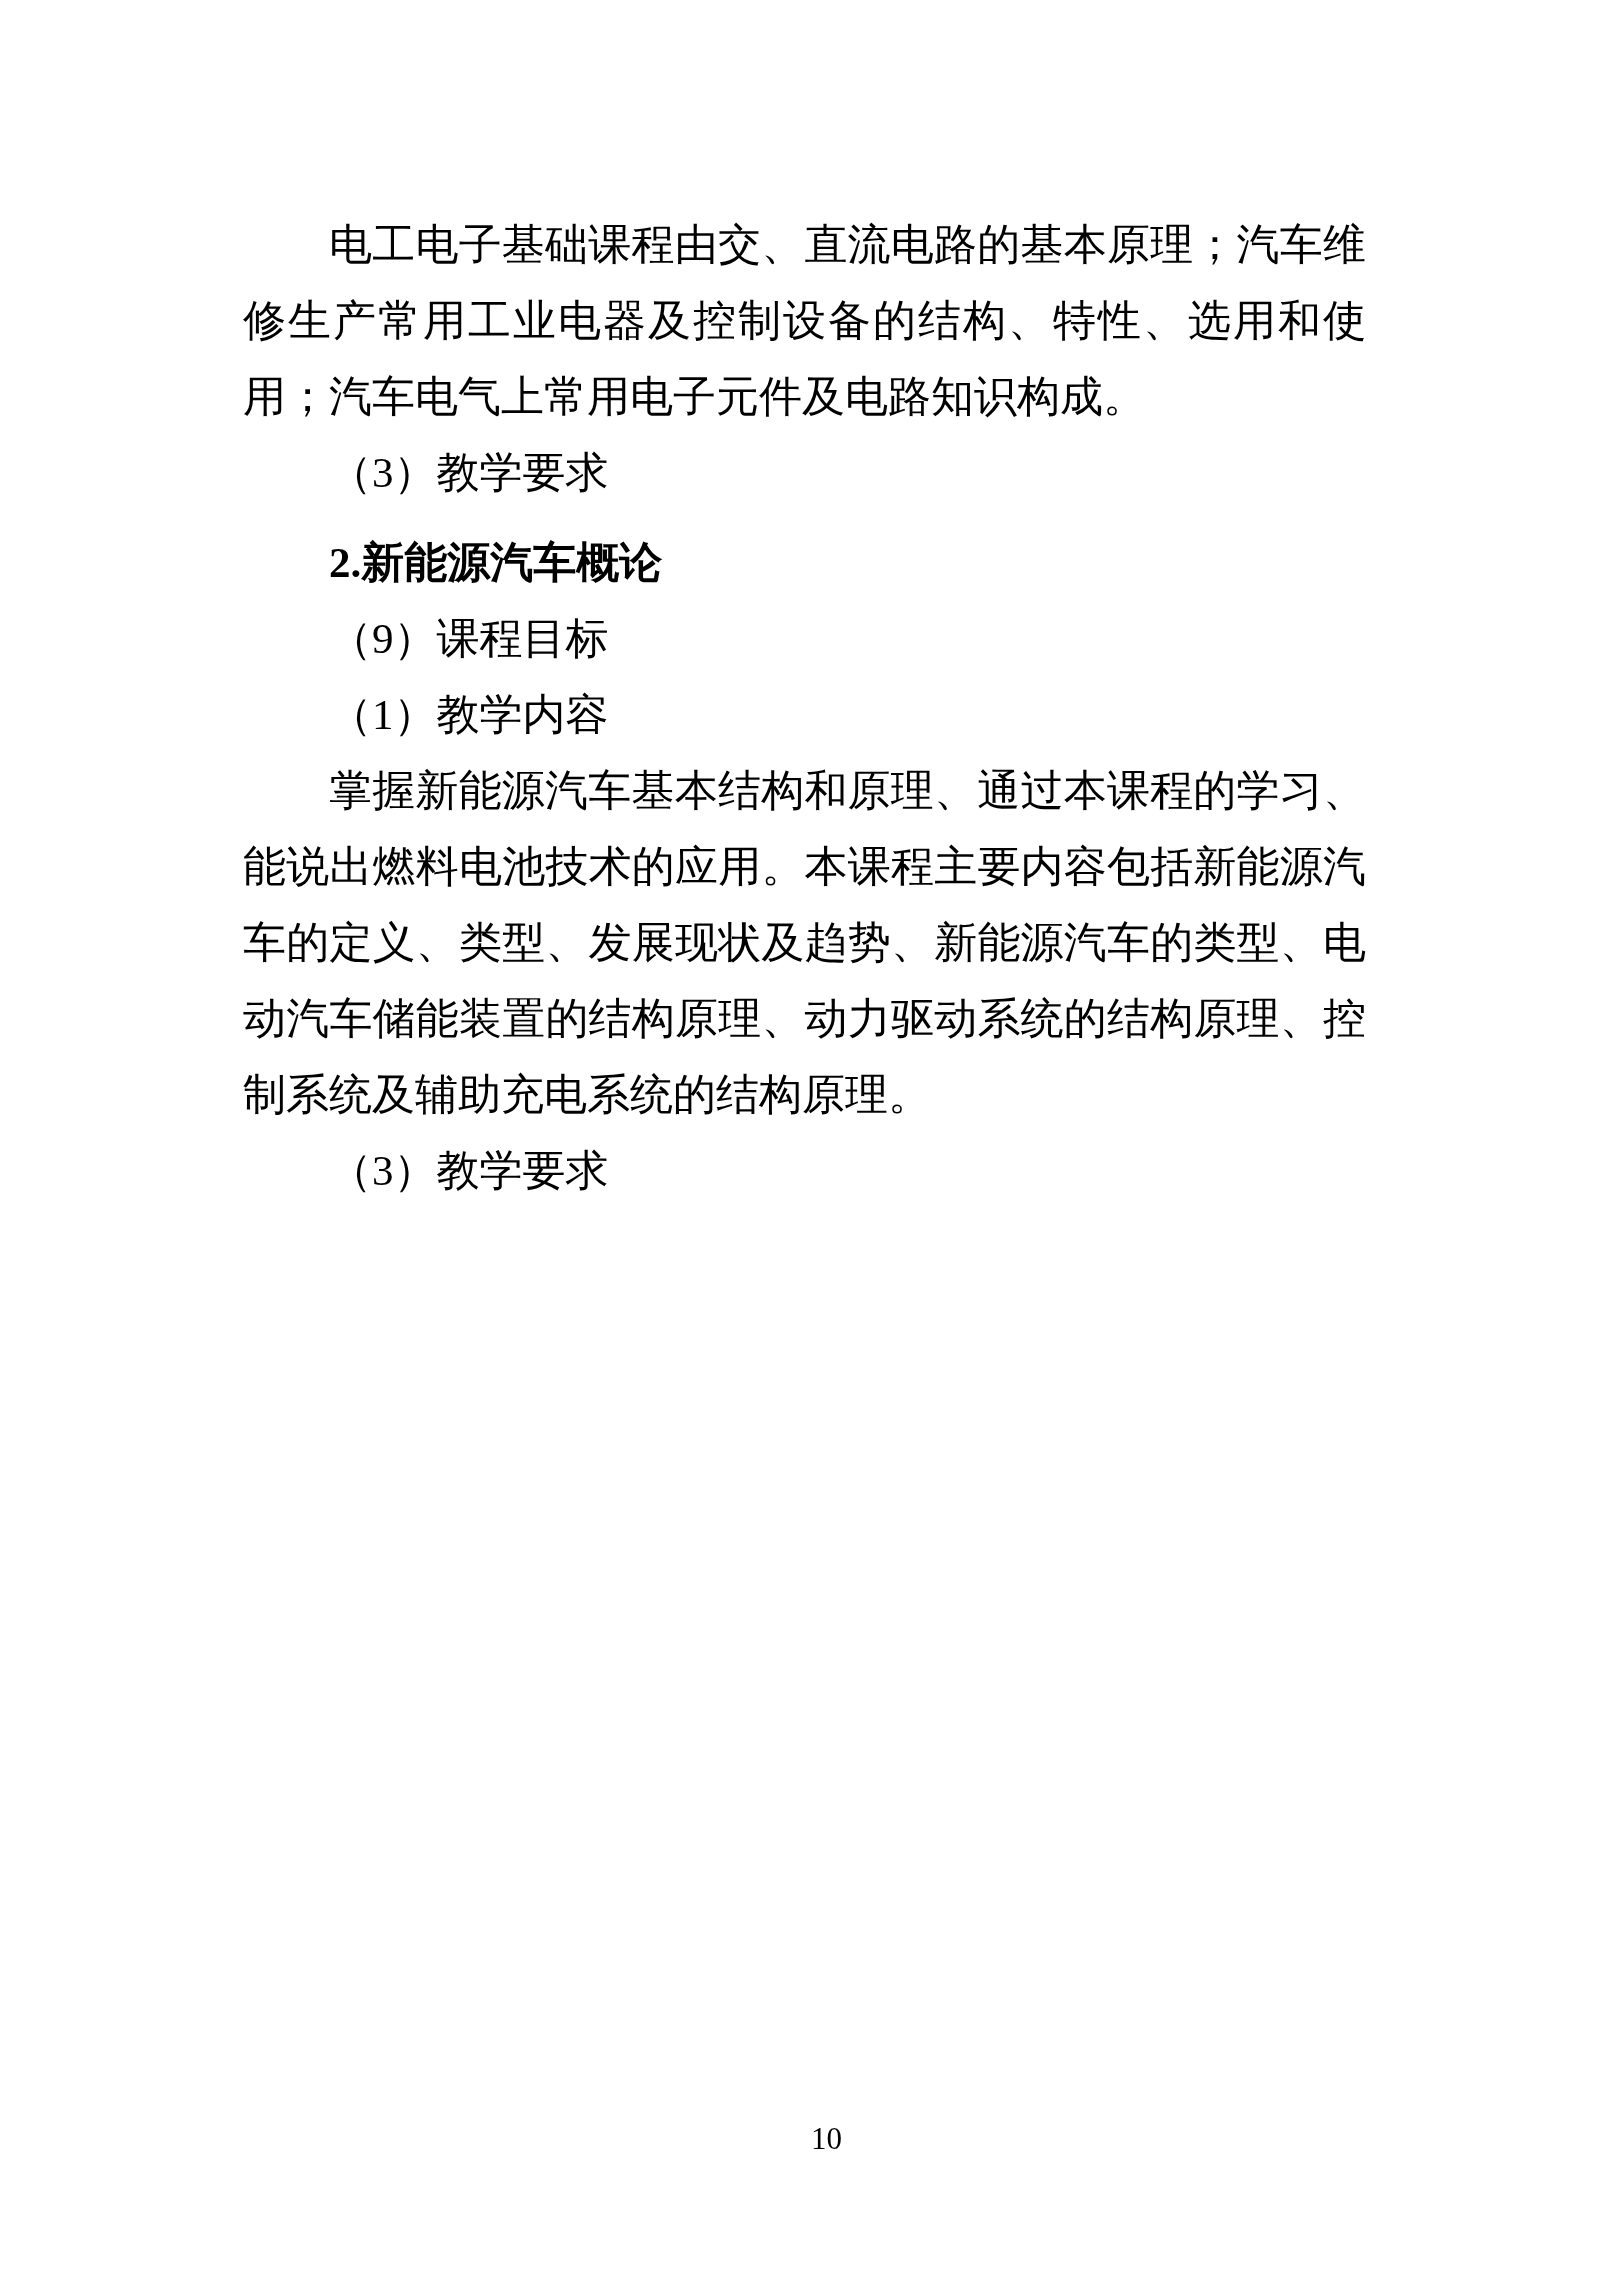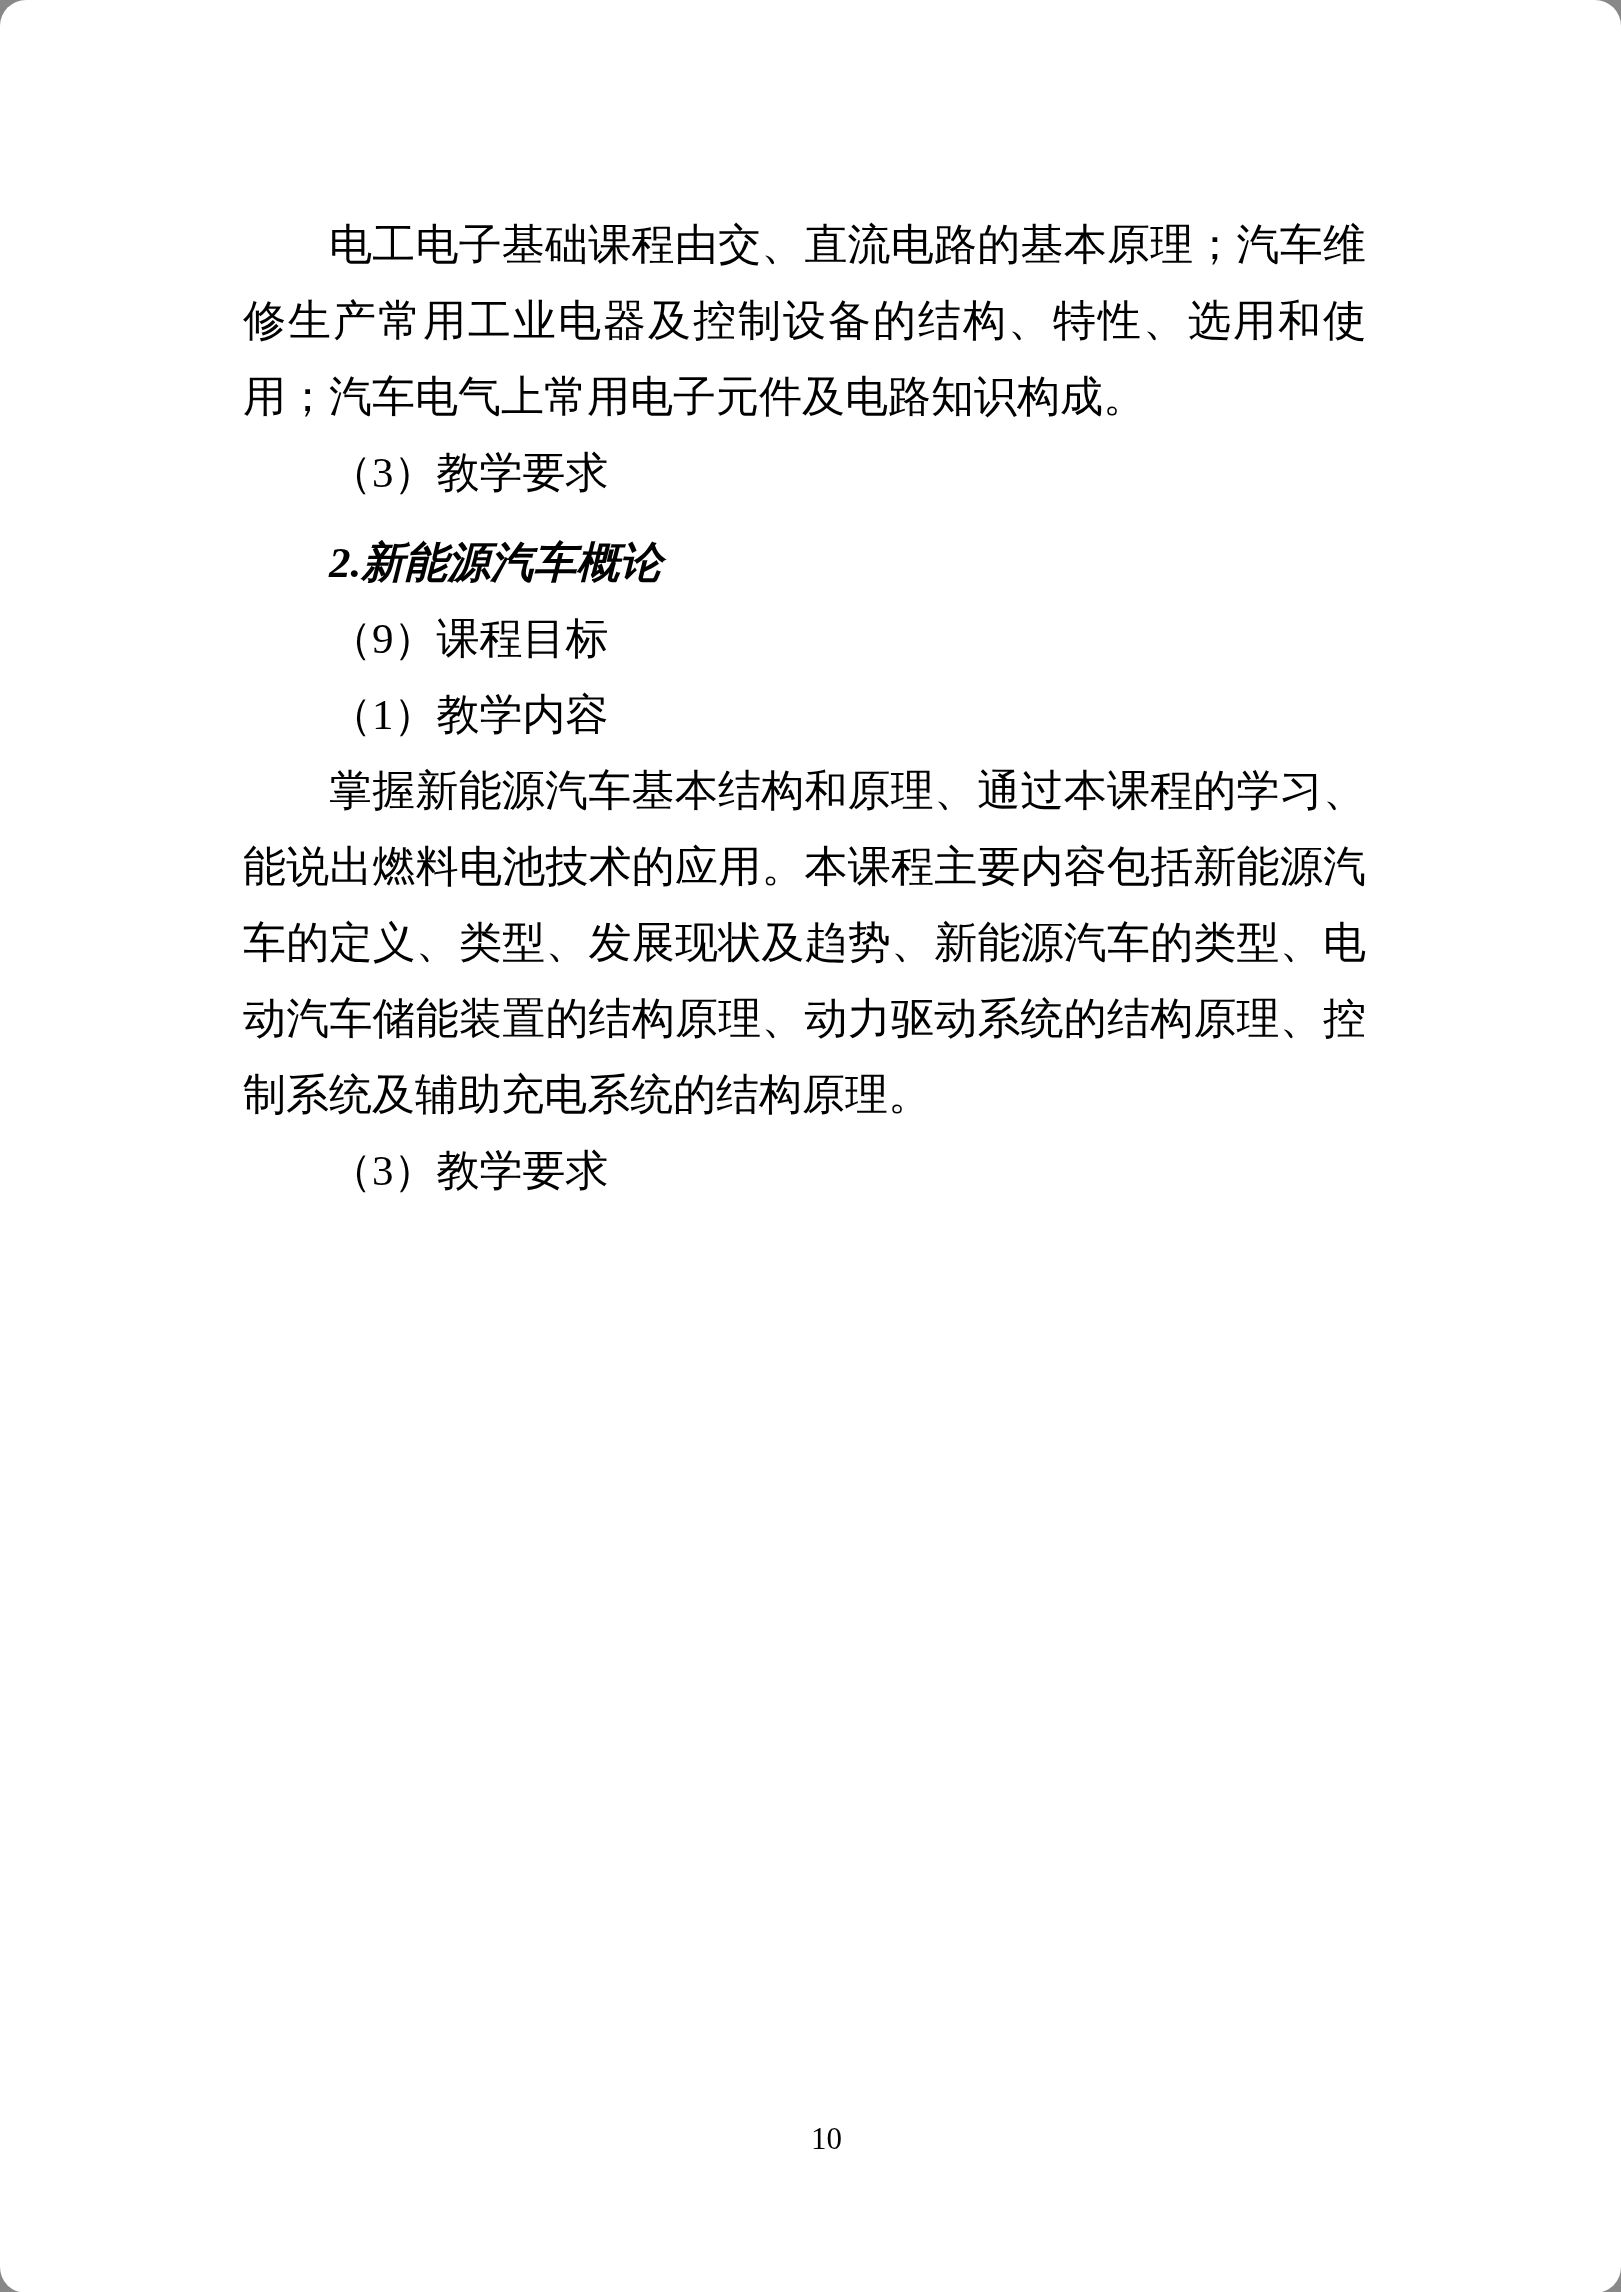--- a/index.html
+++ b/index.html
@@ -9,42 +9,40 @@
   }
   .page {
     position: relative;
     width: 1621px;
     height: 2293px;
     margin: 0 auto;
     background: #ffffff;
     overflow: hidden;
     font-family: "Liberation Serif", "DejaVu Serif", serif;
     color: #000000;
-    border-radius: 26px;
   }
   .content {
     position: absolute;
     left: 243px;
     top: 207px;
     width: 1123px;
   }
   .content p {
     margin: 0;
     font-size: 43px;
     line-height: 76px;
     text-align: justify;
     text-justify: inter-character;
     text-align-last: left;
     text-indent: 86px;
     word-break: break-all;
   }
   .content p.para-heading {
     font-weight: bold;
     margin-top: 13.7px;
-    font-style: italic;
   }
   .page-number {
     position: absolute;
     top: 2119px;
     left: 16px;
     width: 100%;
     text-align: center;
     font-size: 31px;
     line-height: 39px;
   }

